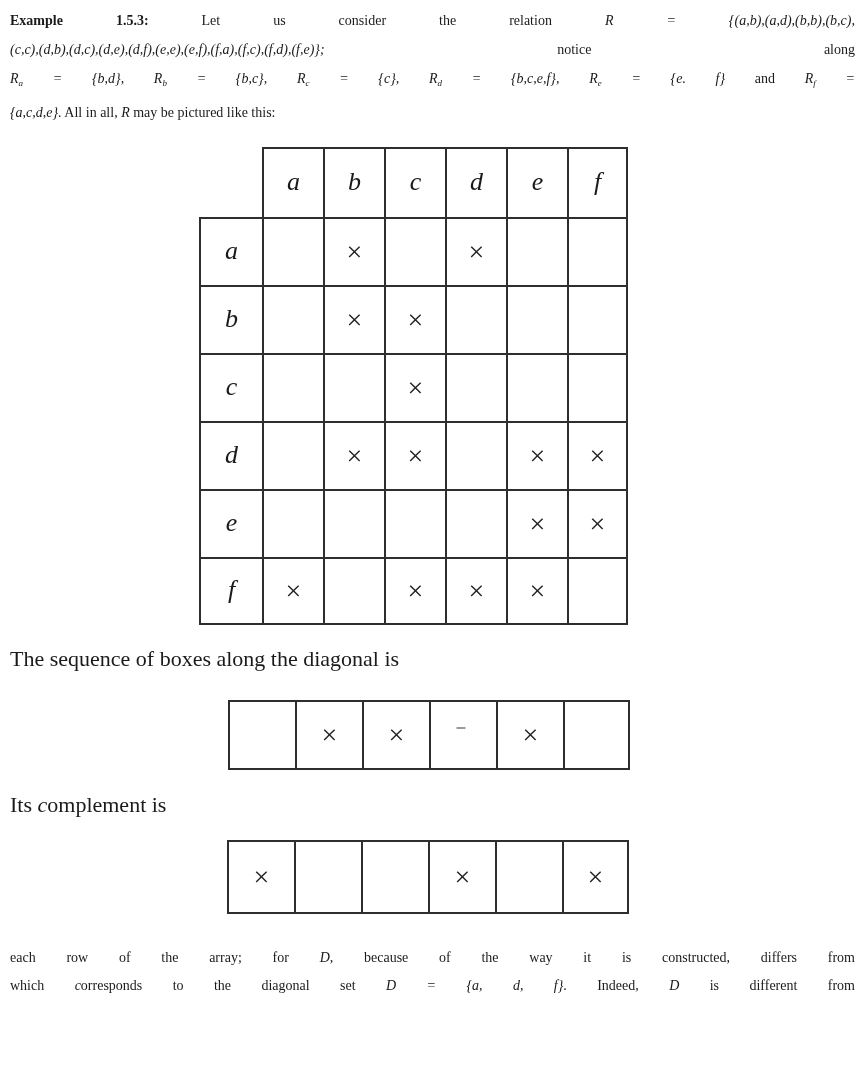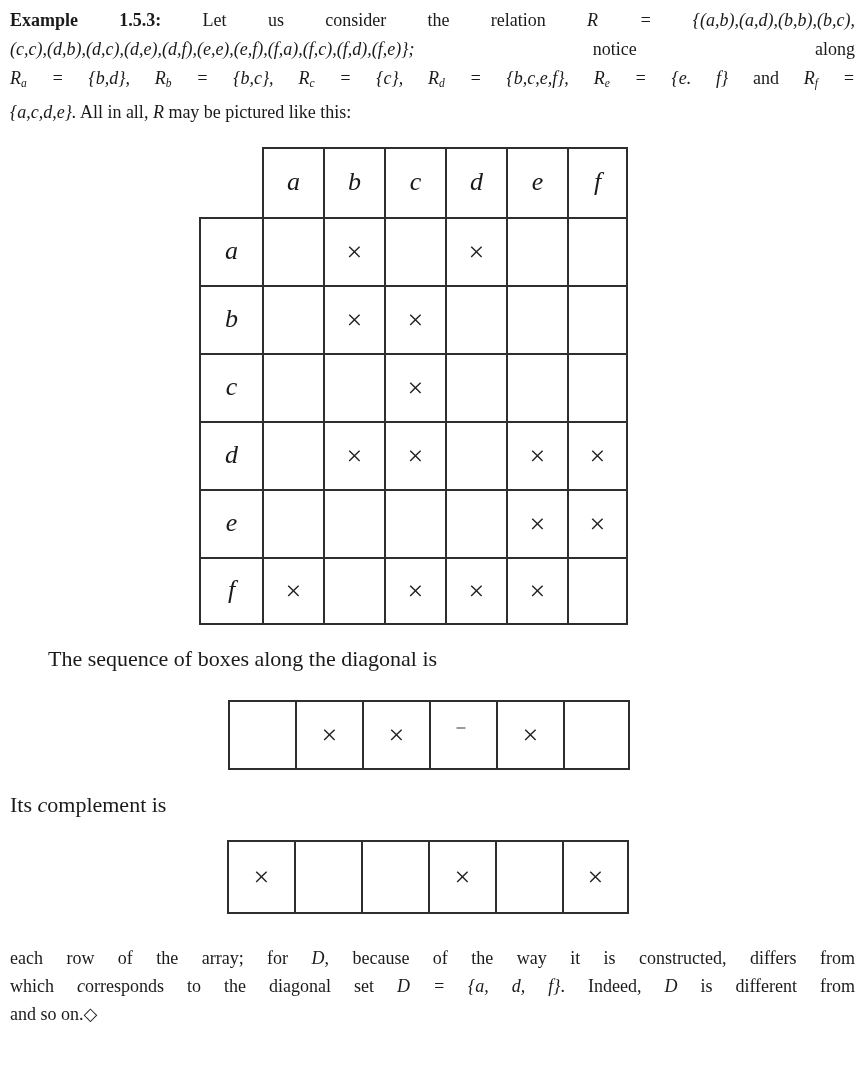--- a/index.html
+++ b/index.html
@@ -1,27 +1,27 @@
 <!DOCTYPE html>
 <html><head>
 <meta charset="utf-8">
 <style>
   html,body{margin:0;padding:0;background:#ffffff;}
   .page{position:relative;width:863px;height:1065px;background:#ffffff;overflow:hidden;
         font-family:"Liberation Serif","DejaVu Serif",serif;color:#1a1a1a;}
-  .para{position:absolute;width:845px;font-size:18px;}
+  .para{position:absolute;width:845px;font-size:14px;}
   #intro{left:10px;top:6px;line-height:29px;}
   #outro{left:10px;top:944px;line-height:28px;}
   .line{white-space:nowrap;}
   .jl{text-align:justify;text-align-last:justify;text-justify:inter-word;}
   .seg.b{font-weight:700;}
   .seg.i{font-style:italic;}
   .seg.isub{font-style:italic;font-size:0.64em;vertical-align:-0.28em;}
   .caption{position:absolute;font-size:22px;white-space:nowrap;}
-  #cap1{left:10px;top:646px;margin-left:38px;}
+  #cap1{left:10px;top:646px;}
   #cap2{left:10px;top:792px;}
   #matrix{position:absolute;left:199px;top:147px;width:430px;height:479px;}
   .boxrow{position:absolute;}
   #diagRow{left:228px;top:700px;width:404px;height:70px;}
   #compRow{left:227px;top:840px;width:404px;height:74px;}
   .cell{position:absolute;box-sizing:border-box;border:0 solid #2e2e2e;background:#ffffff;
         display:flex;align-items:center;justify-content:center;}
   .letter{font-style:italic;font-size:26px;padding-bottom:3px;}
   .crossmark{font-size:28px;line-height:1;color:#222222;}
   .dash{position:absolute;top:25px;left:46%;transform:translateX(-50%);width:9px;height:2px;background:#9a9a9a;}
@@ -175,16 +175,15 @@
       </div>
       <div class="cell " style="left: 268px; top: 0px; width: 67px; height: 74px; border-width: 2px 0px 2px 2px;"></div>
       <div class="cell " style="left: 335px; top: 0px; width: 67px; height: 74px; border-width: 2px;">
         <span class="crossmark">×</span>
       </div>
     </div>
 
   <div class="para" id="outro">
     <div class="line jl"><span class="seg ">each row of the array; for </span><span class="seg i">D</span><span class="seg ">, because of the way it is constructed, differs from</span></div>
     <div class="line jl"><span class="seg ">which </span><span class="seg i">c</span><span class="seg ">orresponds to the diagonal set </span><span class="seg i">D = {a, d, f}</span><span class="seg ">. Indeed, </span><span class="seg i">D</span><span class="seg "> is different from</span></div>
-    <div class="line"><span class="seg ">and so on.</span><span class="seg ">◇</span></div>
   </div>
 
 </div>
 
 </body></html>

